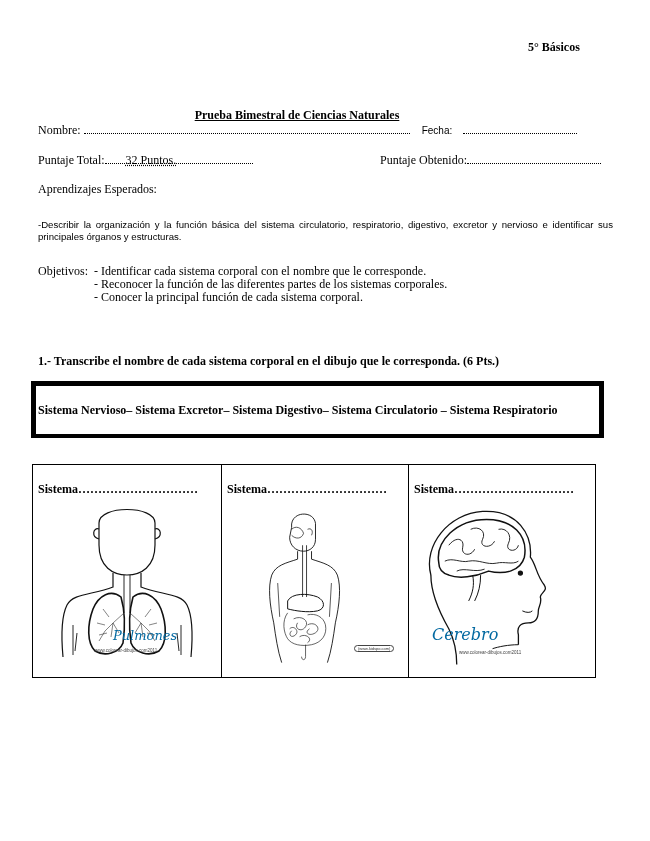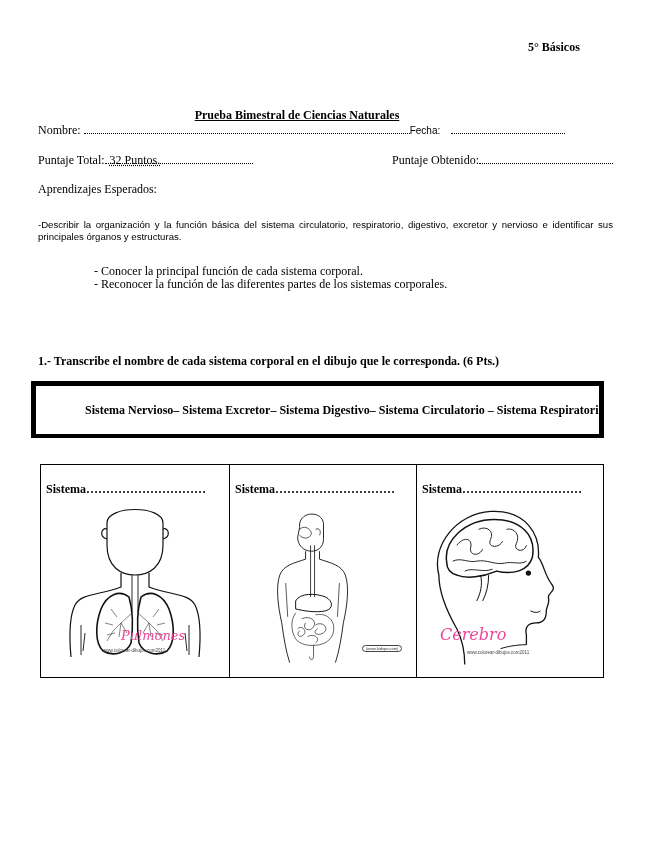--- a/index.html
+++ b/index.html
@@ -9,84 +9,85 @@
     }
     .abs { position: absolute; }
 
     #grade { top: 40px; left: 528px; font-size: 12px; font-weight: bold; }
     #title { top: 72px; left: 0; width: 594px; text-align: center; font-size: 12px; font-weight: bold; text-decoration: underline; margin-top: 36px; }
 
     .row { font-size: 12px; white-space: nowrap; }
     .dots { display: inline-block; border-bottom: 1px dotted #000; height: 10px; vertical-align: baseline; }
 
     #nombre-row { top: 123px; left: 38px; }
-    #fecha-label { font-family: "Liberation Sans", sans-serif; font-size: 10px; }
+    #fecha-label { font-family: "Liberation Sans", sans-serif; font-size: 10px; margin-left: 12px; }
     #puntaje-total-row { top: 153px; left: 38px; }
-    #puntaje-obt-row { top: 153px; left: 392px; }
+    #puntaje-obt-row { top: 153px; left: 380px; }
 
     #apr-label { top: 182px; left: 38px; font-size: 12px; }
     #apr-text { top: 219px; left: 38px; width: 575px; font-family: "Liberation Sans", sans-serif; font-size: 9.6px; line-height: 12px; text-align: justify; }
 
     #obj-block { top: 265px; left: 38px; font-size: 12px; line-height: 13px; }
     #obj-block .obj-label { display: inline-block; width: 56px; }
     #obj-block .obj-line { white-space: nowrap; }
     #obj-block .indent { display: inline-block; width: 56px; }
 
     #q1 { top: 354px; left: 38px; font-size: 12px; font-weight: bold; }
 
     #options-box {
       top: 381px; left: 31px; width: 563px; height: 48px;
       border: 5px solid #000; border-bottom-width: 4px;
     }
     #options-box-underline { top: 437px; left: 31px; width: 573px; height: 0; border-top: 1px solid #000; }
     #options-text {
-      position: absolute; left: 2px; top: 17px; font-size: 12px; font-weight: bold; white-space: nowrap; margin-left: 47px;
+      position: absolute; left: 2px; top: 17px; font-size: 12px; font-weight: bold; white-space: nowrap;
     }
 
     #systems-table {
-      top: 464px; left: 40px; width: 564px; height: 214px;
+      top: 464px; left: 32px; width: 564px; height: 214px;
       border: 1px solid #000; display: flex; box-sizing: border-box;
     }
     .cell { position: relative; height: 100%; box-sizing: border-box; }
     .cell + .cell { border-left: 1px solid #000; }
     .cell-1 { width: 188px; }
     .cell-2 { width: 187px; }
     .cell-3 { flex: 1; }
     .cell-label { position: absolute; top: 17px; left: 5px; font-size: 12px; font-weight: bold; white-space: nowrap; }
     .cell-art { position: absolute; left: 0; top: 40px; width: 100%; height: 170px; }
     .credit { position: absolute; font-family: "Liberation Sans", sans-serif; font-size: 4.5px; color: #444; white-space: nowrap; }
-    .art-caption { position: absolute; font-family: "DejaVu Serif", serif; font-style: italic; color: #ec4899; }
+    .art-caption { position: absolute; font-family: "DejaVu Serif", serif; font-style: italic; color: #0369a1; }
     .badge { position: absolute; border: 1px solid #444; border-radius: 6px; font-family: "Liberation Sans", sans-serif; font-size: 4px; padding: 0 3px; color: #333; }
   </style>
 </head>
 <body>
 
 <div id="grade" class="abs">5° Básicos</div>
 <div id="title" class="abs">Prueba Bimestral de Ciencias Naturales</div>
 
 <div id="nombre-row" class="abs row">
   <span>Nombre:</span>
   <span class="dots" style="width:326px;"><span></span></span><span id="fecha-label">Fecha:</span>
   <span class="dots" style="width:114px; margin-left:8px;"><span></span></span>
 </div>
 
 <div id="puntaje-total-row" class="abs row">
-  <span>Puntaje Total:</span><span class="dots" style="width:148px; text-decoration:underline; text-decoration-style:dotted;"><span style="margin-left:5px;text-align:center;">32 Puntos.</span></span>
+  <span>Puntaje Total:</span><span class="dots" style="width:148px; text-decoration:underline; text-decoration-style:dotted;"><span style="margin-left:21px;text-align:center;">32 Puntos.</span></span>
 </div>
 
 <div id="puntaje-obt-row" class="abs row">
   <span>Puntaje Obtenido:</span><span class="dots" style="width:134px;"><span></span></span>
 </div>
 
 <div id="apr-label" class="abs">Aprendizajes Esperados:</div>
 <div id="apr-text" class="abs">-Describir la organización y la función básica del sistema circulatorio, respiratorio, digestivo, excretor y nervioso e identificar sus principales órganos y estructuras.</div>
 
 <div id="obj-block" class="abs">
+  <div class="obj-line"><span class="obj-label">Objetivos:</span><span>- Identificar cada sistema corporal con el nombre que le corresponde.</span></div>
+  <div class="obj-line"><span class="indent"></span><span>- Reconocer la función de las diferentes partes de los sistemas corporales.</span></div>
   <div class="obj-line"><span class="indent"></span><span>- Conocer la principal función de cada sistema corporal.</span></div>
-  <div class="obj-line"><span class="indent"></span><span>- Reconocer la función de las diferentes partes de los sistemas corporales.</span></div>
 </div>
 
 <div id="q1" class="abs">1.-  Transcribe el nombre de cada sistema corporal en el dibujo que le corresponda. (6 Pts.)</div>
 
 <div id="options-box" class="abs">
   <div id="options-text">Sistema Nervioso– Sistema Excretor– Sistema Digestivo– Sistema Circulatorio – Sistema Respiratorio</div>
 </div>
 <div id="options-box-underline" class="abs"></div>
 
 <div id="systems-table" class="abs">

